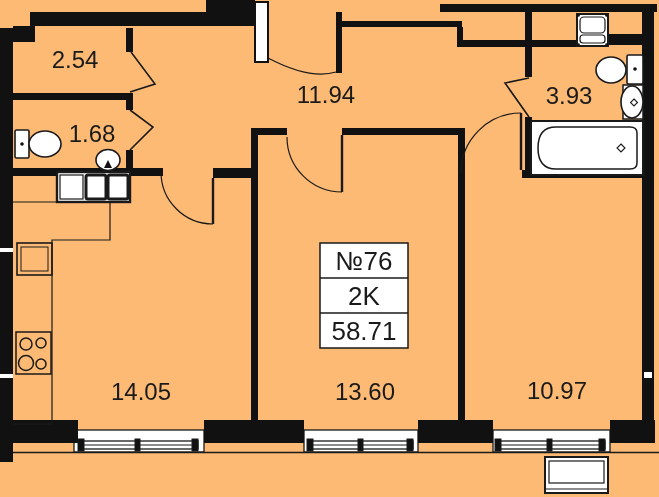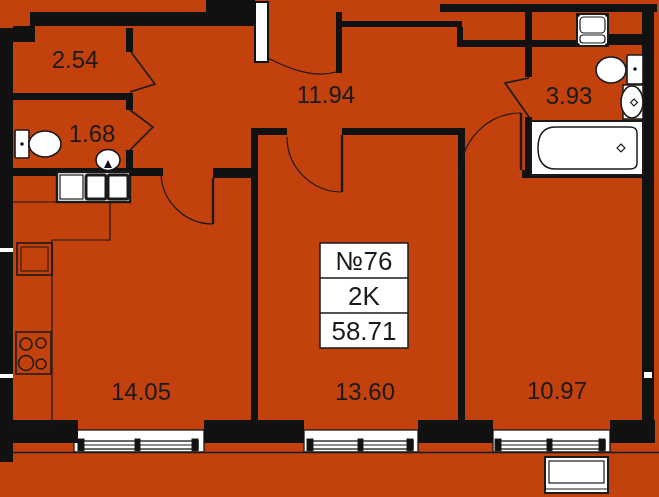--- a/index.html
+++ b/index.html
@@ -1,16 +1,16 @@
 <!DOCTYPE html>
 <html><head>
 <meta charset="utf-8">
 <style>
   html,body{margin:0;padding:0;background:#ffffff;}
-  .plan-wrap{position:relative;width:659px;height:497px;background:#c2410c;overflow:hidden;}
+  .plan-wrap{position:relative;width:659px;height:497px;background:#fdba74;overflow:hidden;}
   svg{display:block;}
   text{font-family:"Liberation Sans","DejaVu Sans",sans-serif;fill:#1a1a1a;}
   .room-label{font-size:24px;}
   .info-label{font-size:26px;}
 </style>
 </head>
 <body>
 
 <div class="plan-wrap">
 <svg width="659" height="497" viewBox="0 0 659 497">

